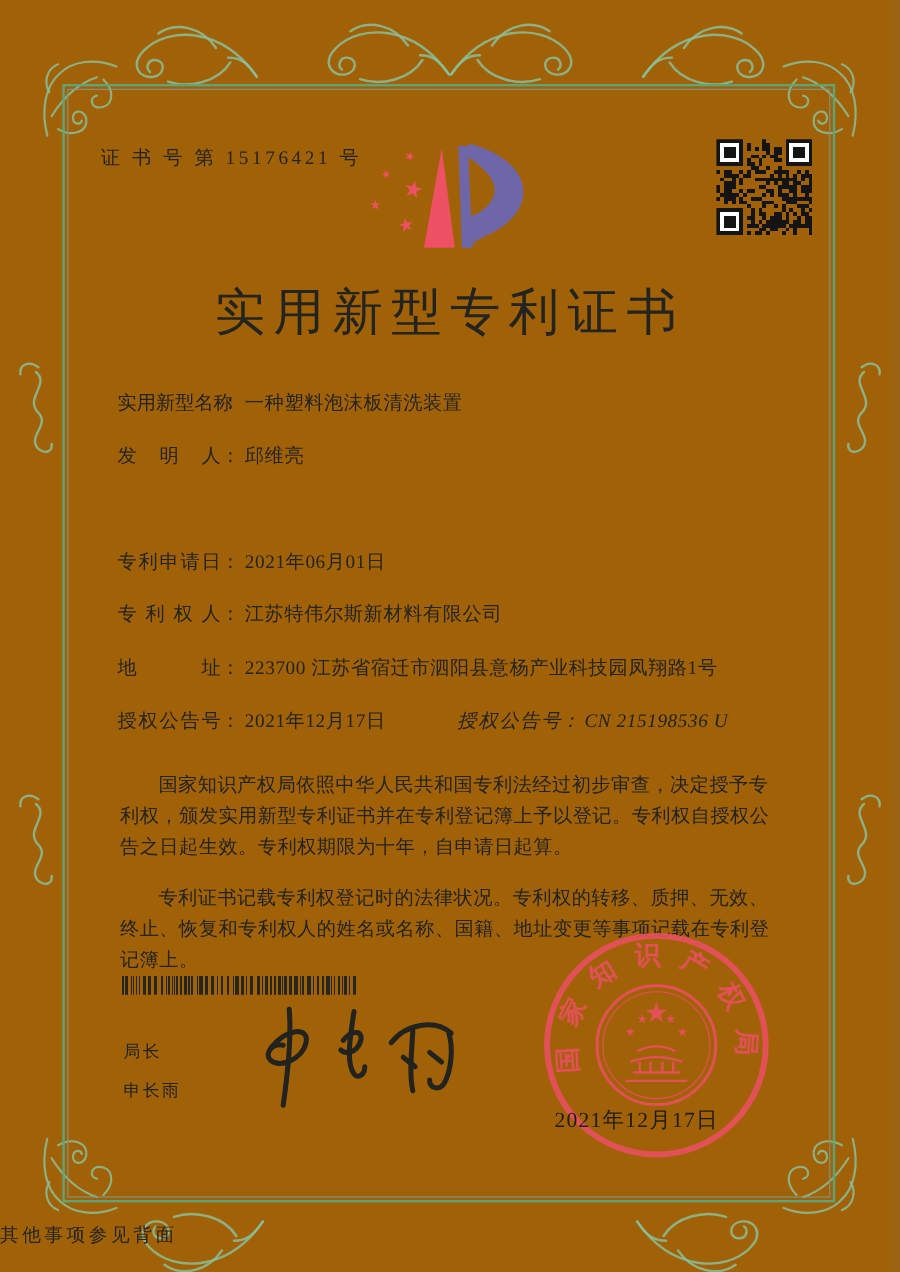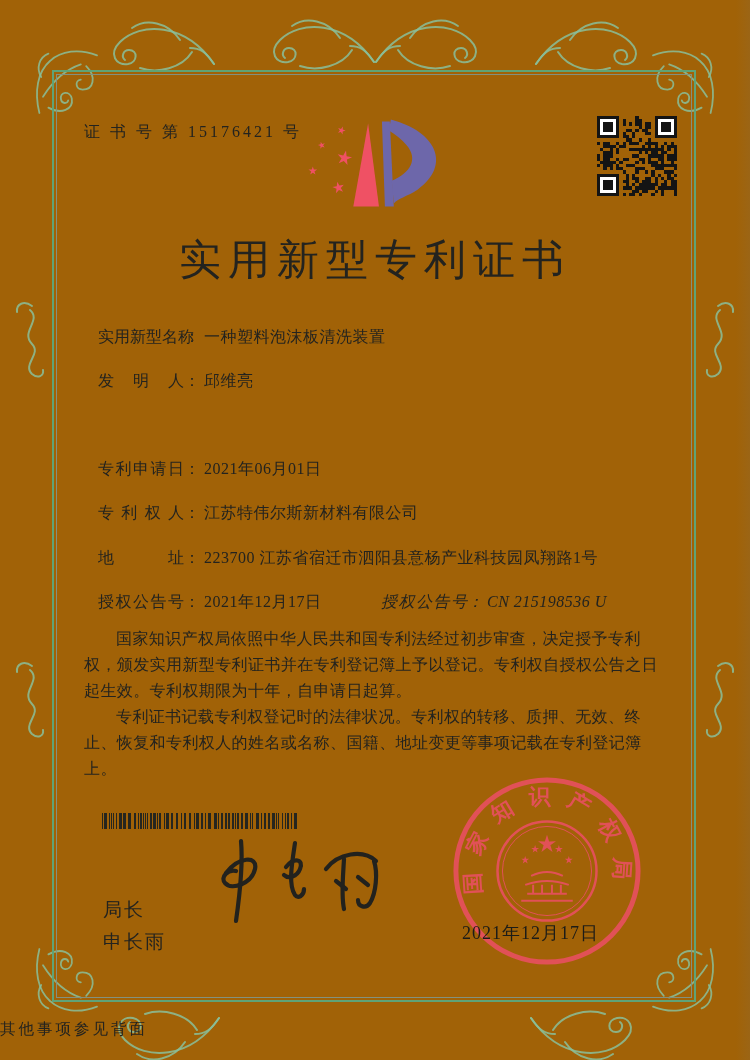--- a/index.html
+++ b/index.html
@@ -30,23 +30,23 @@
   .title{
     position:absolute; left:0; top:232px; width:100%; margin:0;
     text-align:center; font-size:42px; font-weight:400; letter-spacing:7px;
   }
   .frow{position:absolute; left:98px; font-size:16px; line-height:20px; white-space:nowrap;}
   .flabel{display:inline-block; width:86px; text-align:justify; text-align-last:justify; vertical-align:bottom;}
   .fcolon{display:inline-block;}
   .fval{margin-left:4px; letter-spacing:.5px;}
   .grant-group{position:absolute; left:283px; top:0; white-space:nowrap;font-style:italic;}
   .paras{position:absolute; left:84px; top:626px; width:584px; font-size:16px; line-height:26px;}
-  .paras p{margin:0; text-indent:2em; letter-spacing:.4px;}
+  .paras p{margin:16px; text-indent:2em; letter-spacing:.4px;}
   .barcode{position:absolute; left:100px; top:813px; width:205px; height:16px;}
-  .signer{position:absolute; left:103px; top:894px; font-size:19px; letter-spacing:2px; line-height:32px;}
+  .signer{position:absolute; left:103px; top:862px; font-size:14px; letter-spacing:2px; line-height:32px;}
   .signature{position:absolute; left:198px; top:833px;}
   .sig-stroke{stroke:#22221e; stroke-width:4.2; fill:none; stroke-linecap:round; stroke-linejoin:round;}
   .seal{position:absolute; left:448px; top:772px; width:198px; height:198px; opacity:.92;}
   .seal-date{position:absolute; left:462px; top:921px; font-size:18px; letter-spacing:1px; color:#1c1c18;}
   .page-num{position:absolute; left:0; top:974px; width:100%; text-align:center;
             font-size:13.5px; letter-spacing:2px;}
   .back-note{position:absolute; left:0; top:1019px; width:100%; text-align:left;
              font-size:15.5px; letter-spacing:3px;}
 </style>
 </head>

